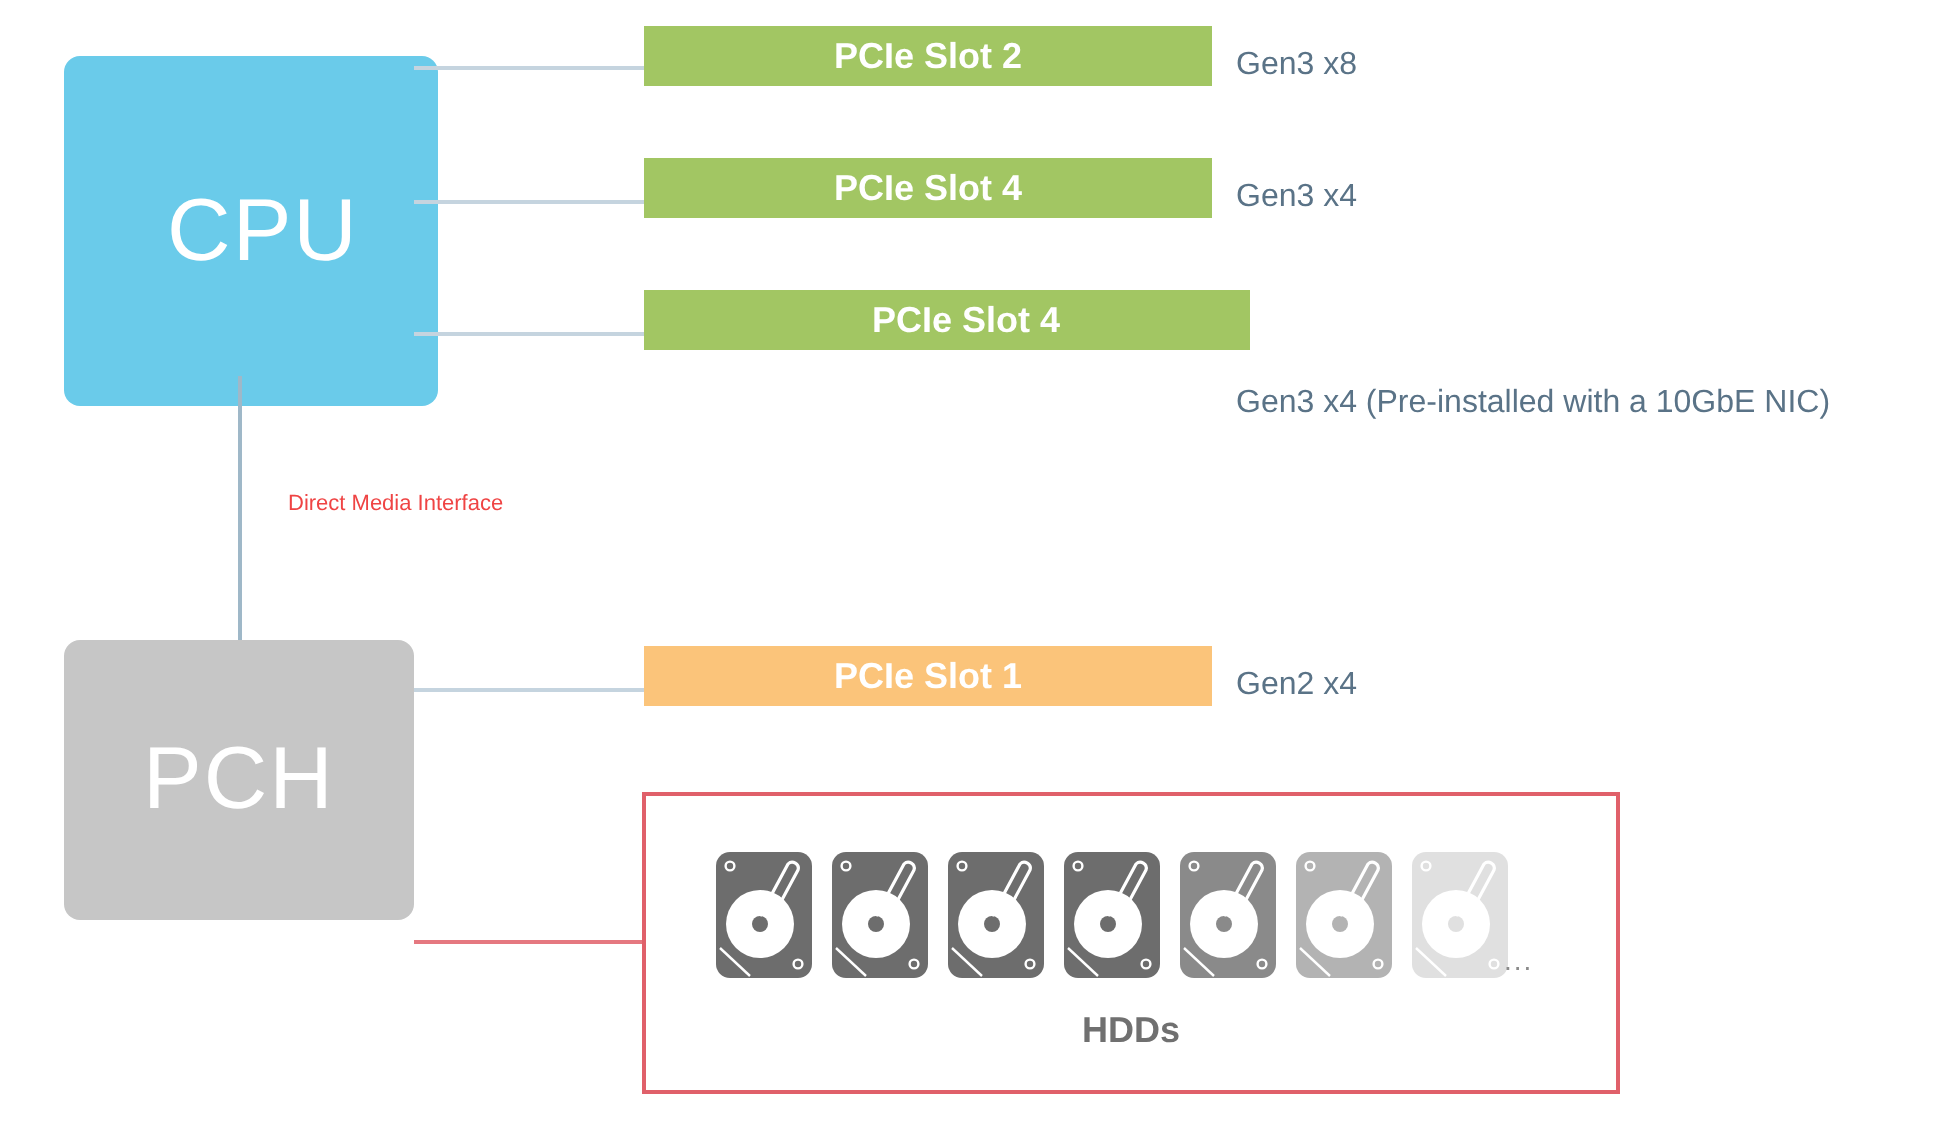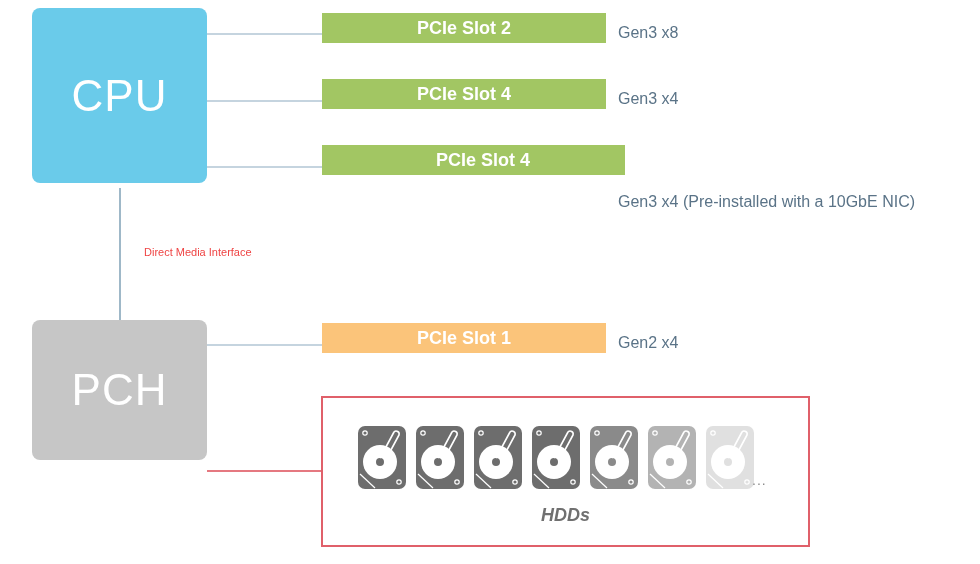--- a/index.html
+++ b/index.html
@@ -1,40 +1,40 @@
 <!DOCTYPE html>
 <html><head>
 <meta charset="utf-8">
 <style>
   html, body { margin: 0; padding: 0; background: #ffffff; }
   body { width: 980px; height: 564px; position: relative; overflow: hidden;
          font-family: "Liberation Sans", "DejaVu Sans", sans-serif; }
   .chip { position: absolute; width: 175px; border-radius: 8px;
           display: flex; align-items: center; justify-content: center;
           color: #ffffff; font-size: 44px; font-weight: 300; letter-spacing: 1px; }
-  .cpu { left: 32px; top: 8px; height: 175px; background: #6acbea; }
+  .cpu { left: 32px; top: 28px; height: 175px; background: #6acbea; padding-left: 12px; }
   .pch { left: 32px; top: 320px; height: 140px; background: #c6c6c6; }
   .line { position: absolute; background: #c5d4df; }
   .hline { height: 2px; }
   .vline { width: 2px; }
   .slot { position: absolute; left: 322px; width: 284px; height: 30px;
           display: flex; align-items: center; justify-content: center;
           color: #ffffff; font-weight: bold; font-size: 18px; }
   .slot.green { background: #a2c663; }
   .slot.orange { background: #fbc47a; }
   .spec { position: absolute; left: 618px; color: #5a7387; font-size: 16px; text-align: right; }
   .dmi { position: absolute; left: 144px; top: 242px; color: #ef4444;
          font-size: 11px; line-height: 21px; }
   .hdd-box { position: absolute; left: 321px; top: 396px; width: 489px; height: 151px;
              border: 2px solid #e0606a; box-sizing: border-box; }
   .red-line { position: absolute; left: 207px; top: 470px; width: 115px; height: 2px; background: #e57880; }
   .hdd { position: absolute; top: 426px; width: 48px; height: 63px; }
   .dots { position: absolute; left: 752px; top: 472px; color: #8a8a8a; font-size: 14px; letter-spacing: 1px; }
   .hdd-label { position: absolute; left: 321px; width: 489px; top: 505px; text-align: center;
-               color: #707070; font-weight: bold; font-size: 18px; font-style: italic; }
+               color: #707070; font-weight: bold; font-size: 18px; }
 </style>
 </head>
 <body>
 
 <div class="chip cpu">
   <span>CPU</span>
 </div>
 
 <div class="chip pch">
   <span>PCH</span>

